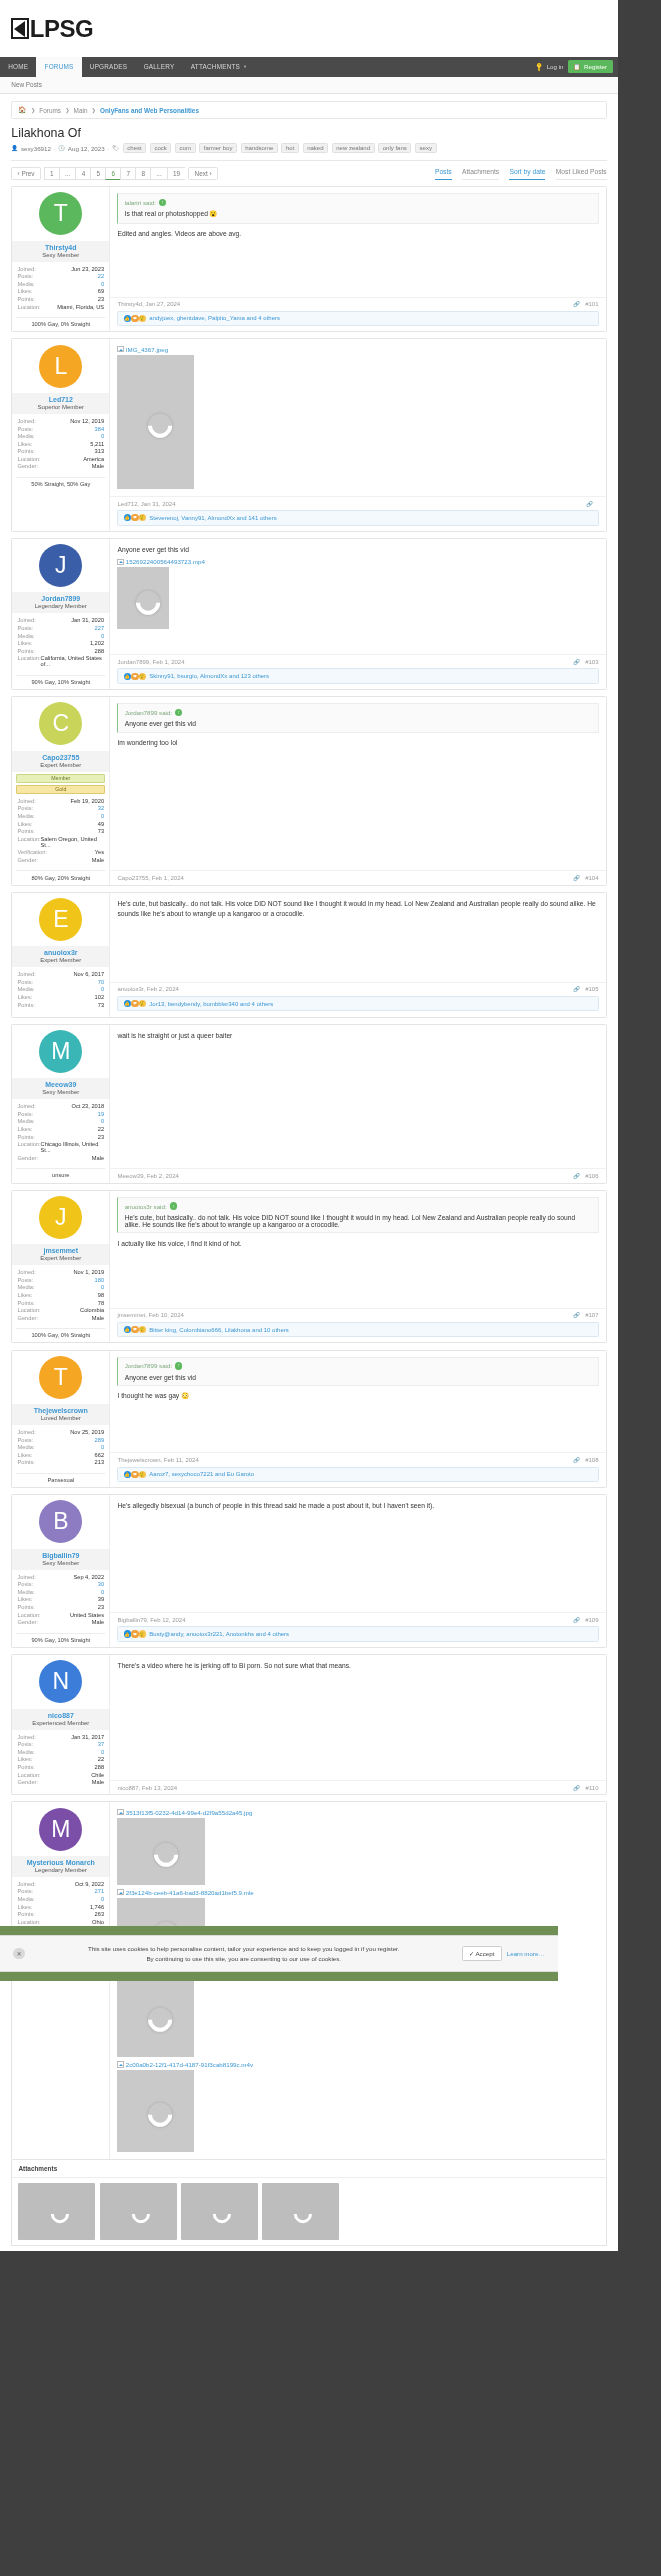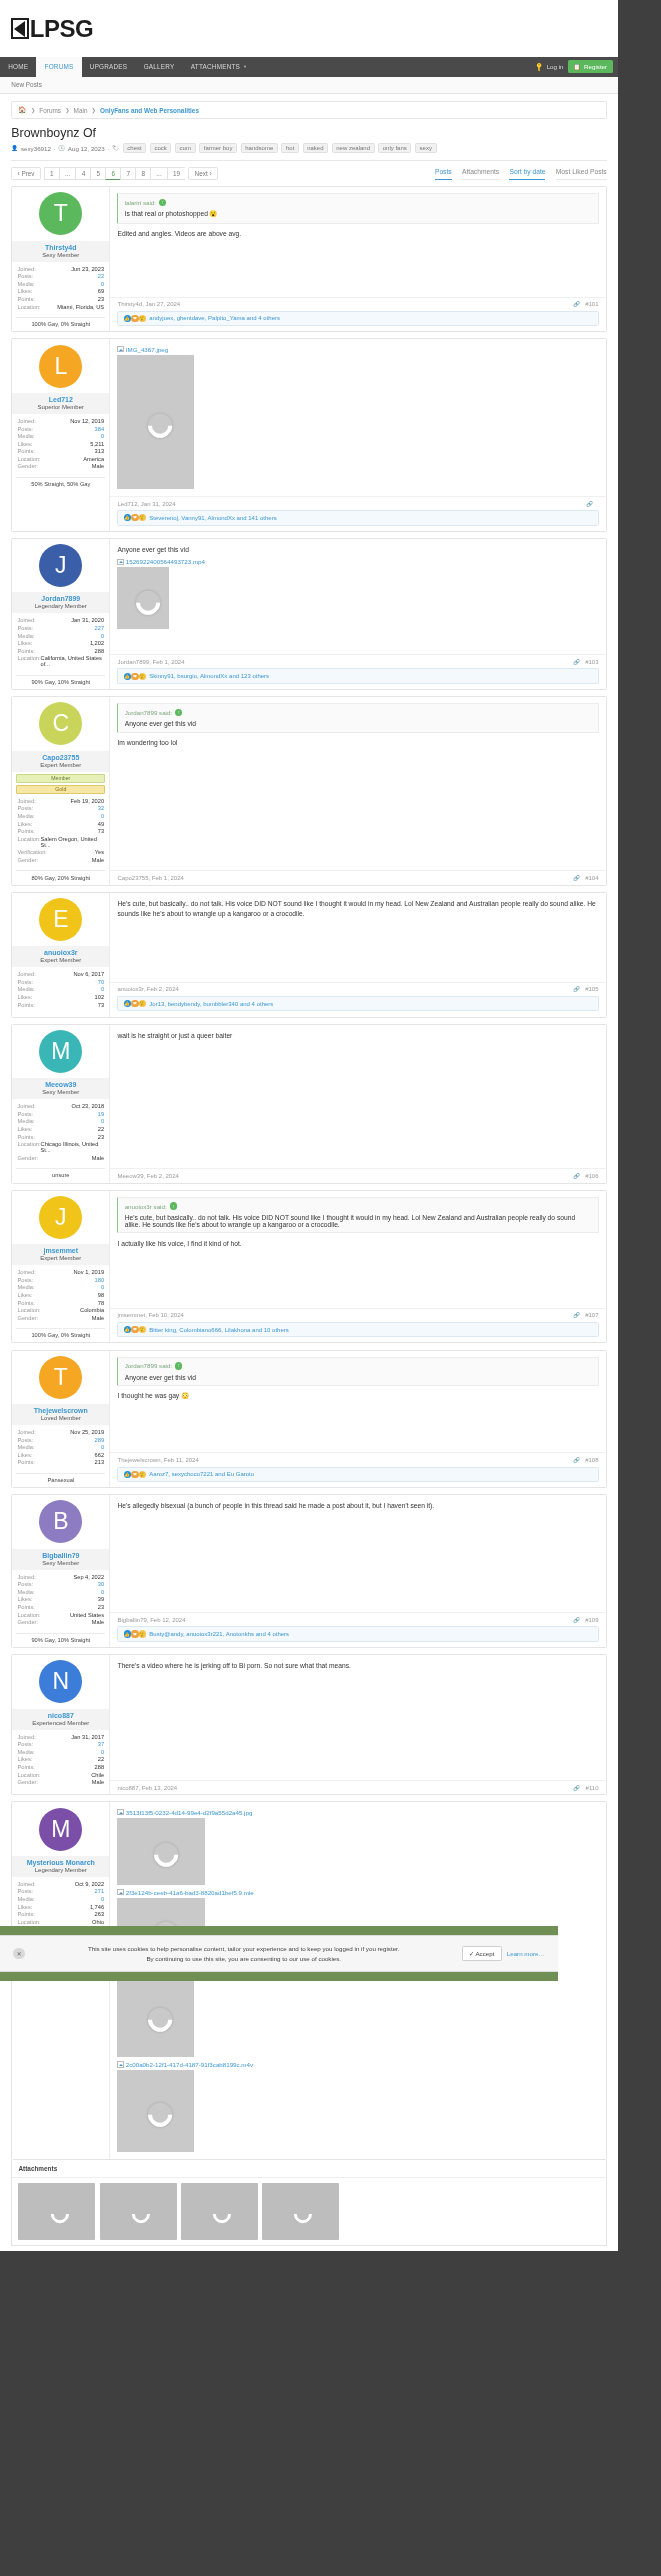--- a/index.html
+++ b/index.html
@@ -257,21 +257,21 @@
       <div class="breadcrumb">
         <span class="bc-home">🏠</span>
         <span class="bc-sep">❯</span>
         <span class="bc-item">Forums</span>
         <span class="bc-sep">❯</span>
         <span class="bc-item">Main</span>
         <span class="bc-sep">❯</span>
         <span class="bc-item current">OnlyFans and Web Personalities</span>
       </div>
 
-      <h1 class="thread-title">Brownboynz Of</h1>
+      <h1 class="thread-title">Lilakhona Of</h1>
       <div class="thread-meta">
         <span class="meta-ico">👤</span>
         <span>sexy36912</span>
         <span class="meta-sep">·</span>
         <span class="meta-ico">🕓</span>
         <span>Aug 12, 2023</span>
         <span class="meta-sep">·</span>
         <span class="meta-ico">🏷</span>
         <span class="tag">chest</span>
         <span class="tag">cock</span>

